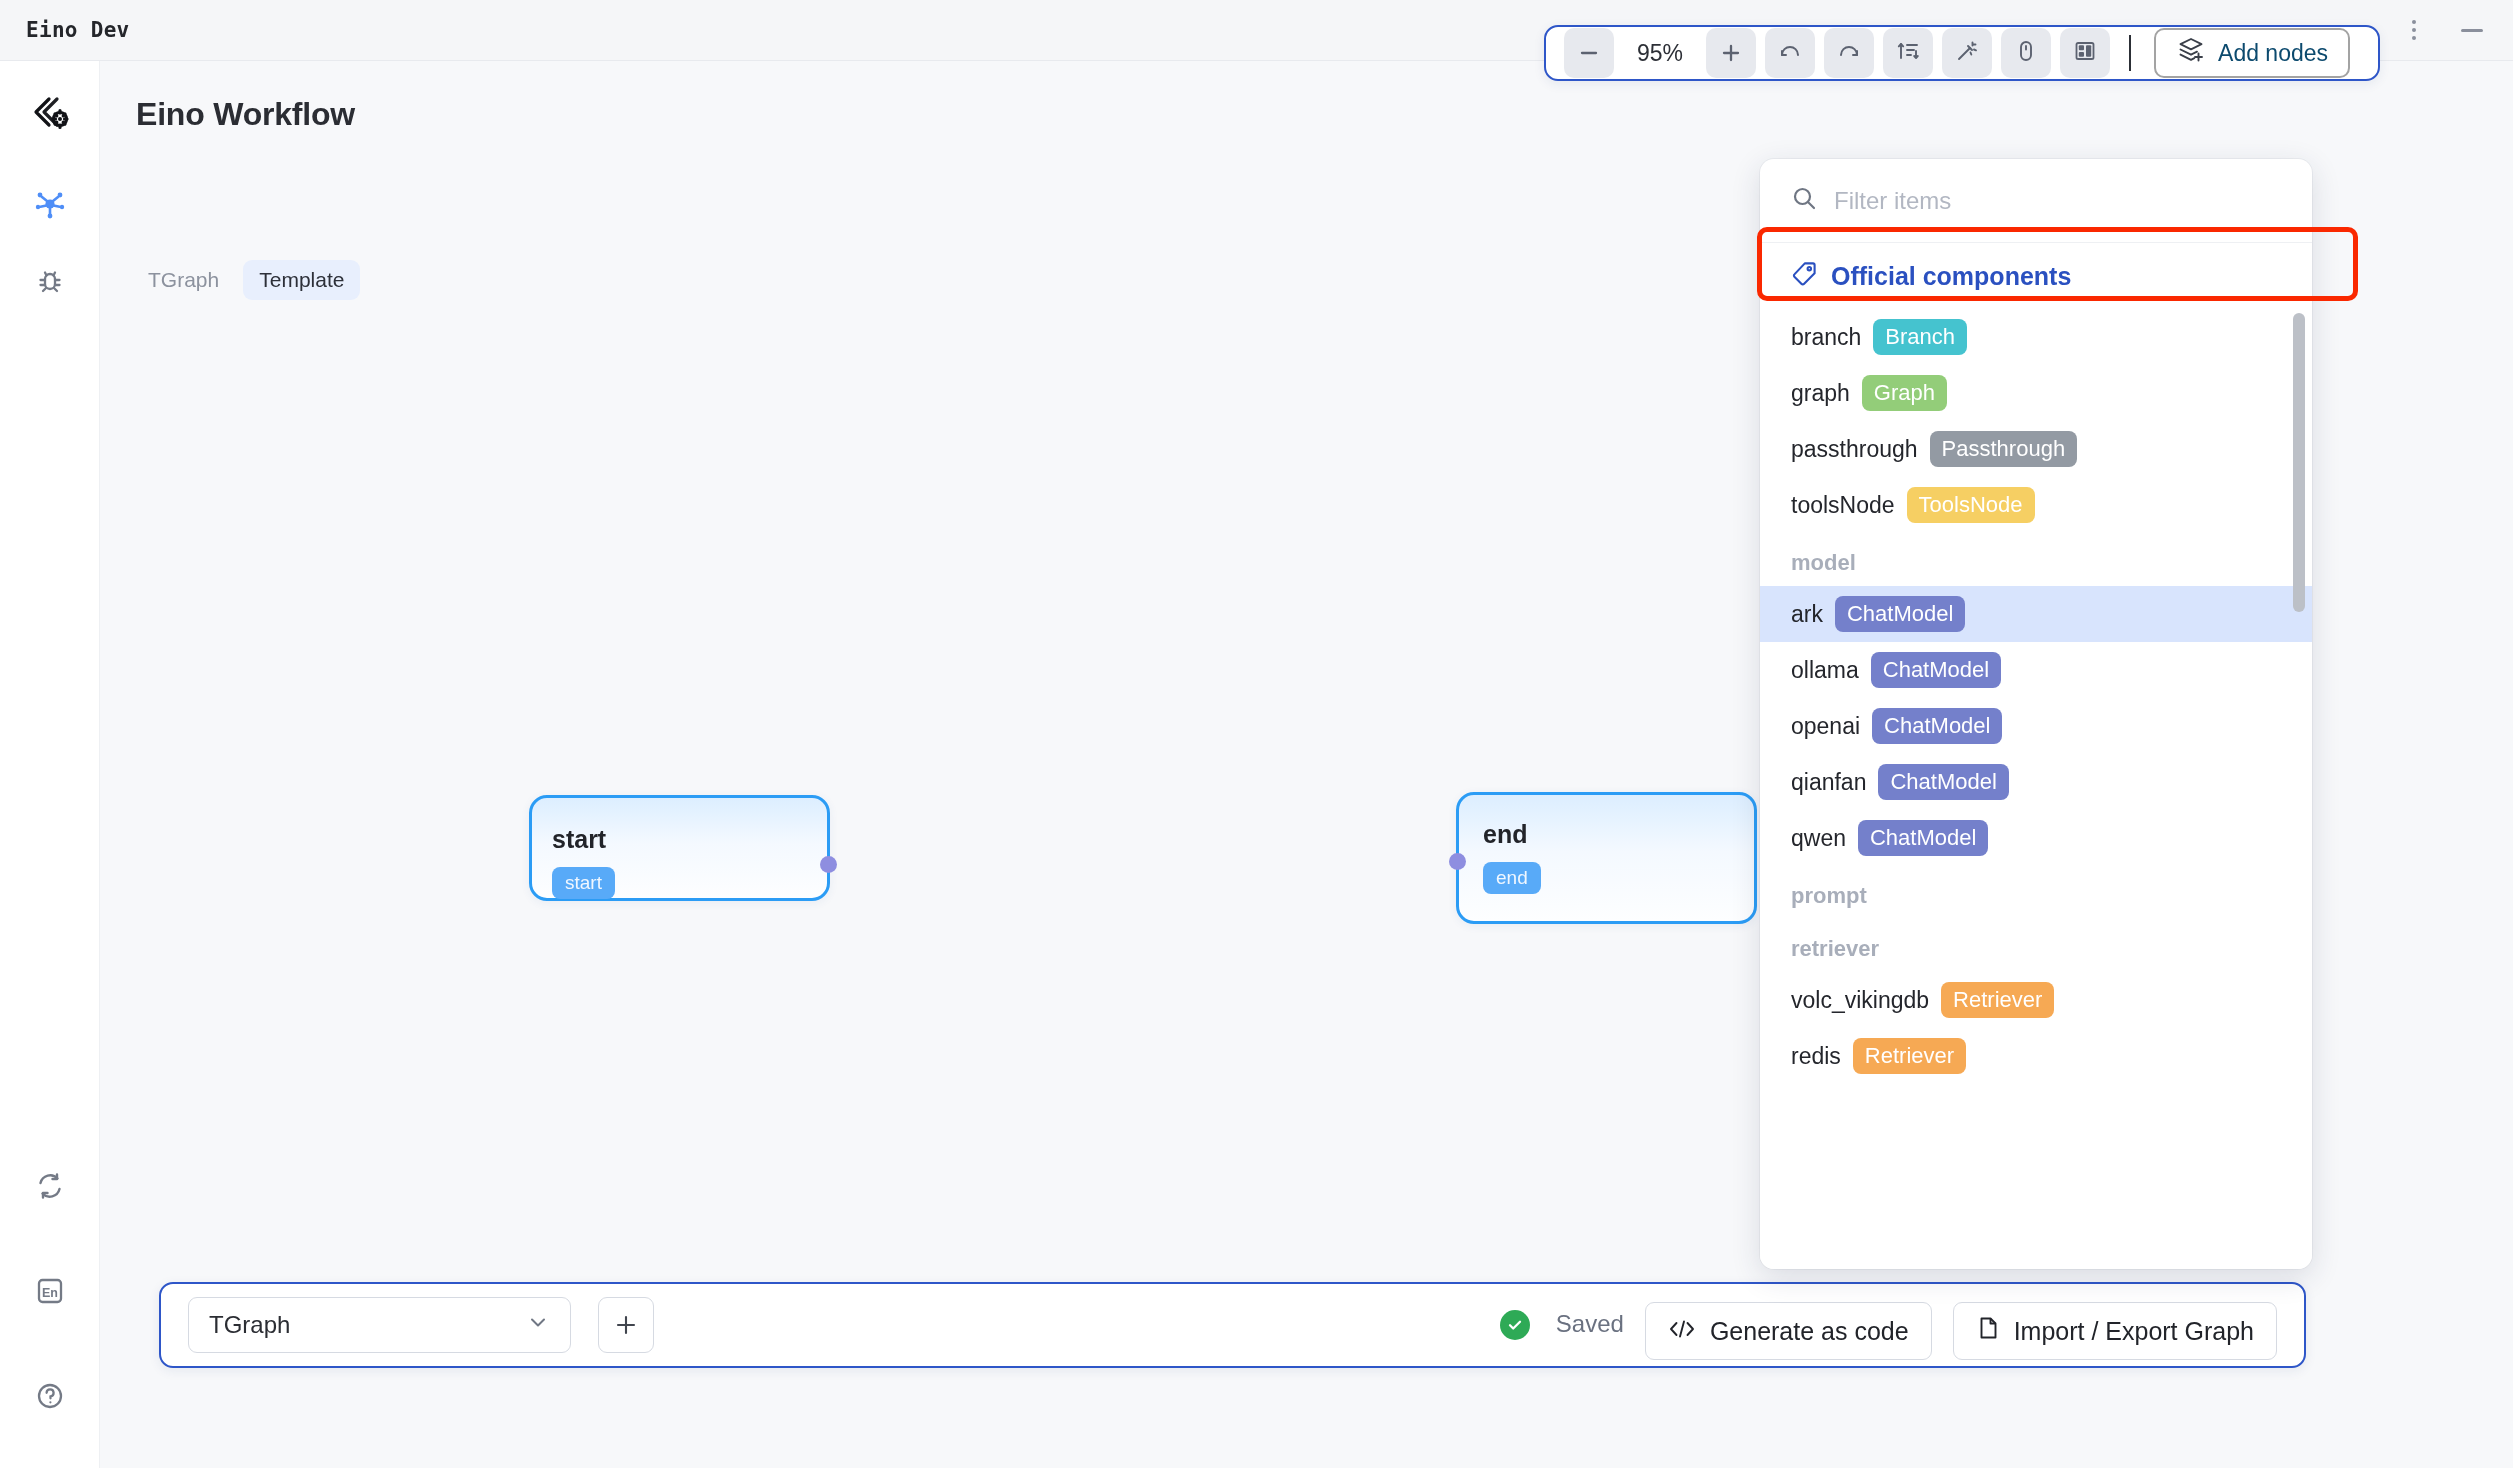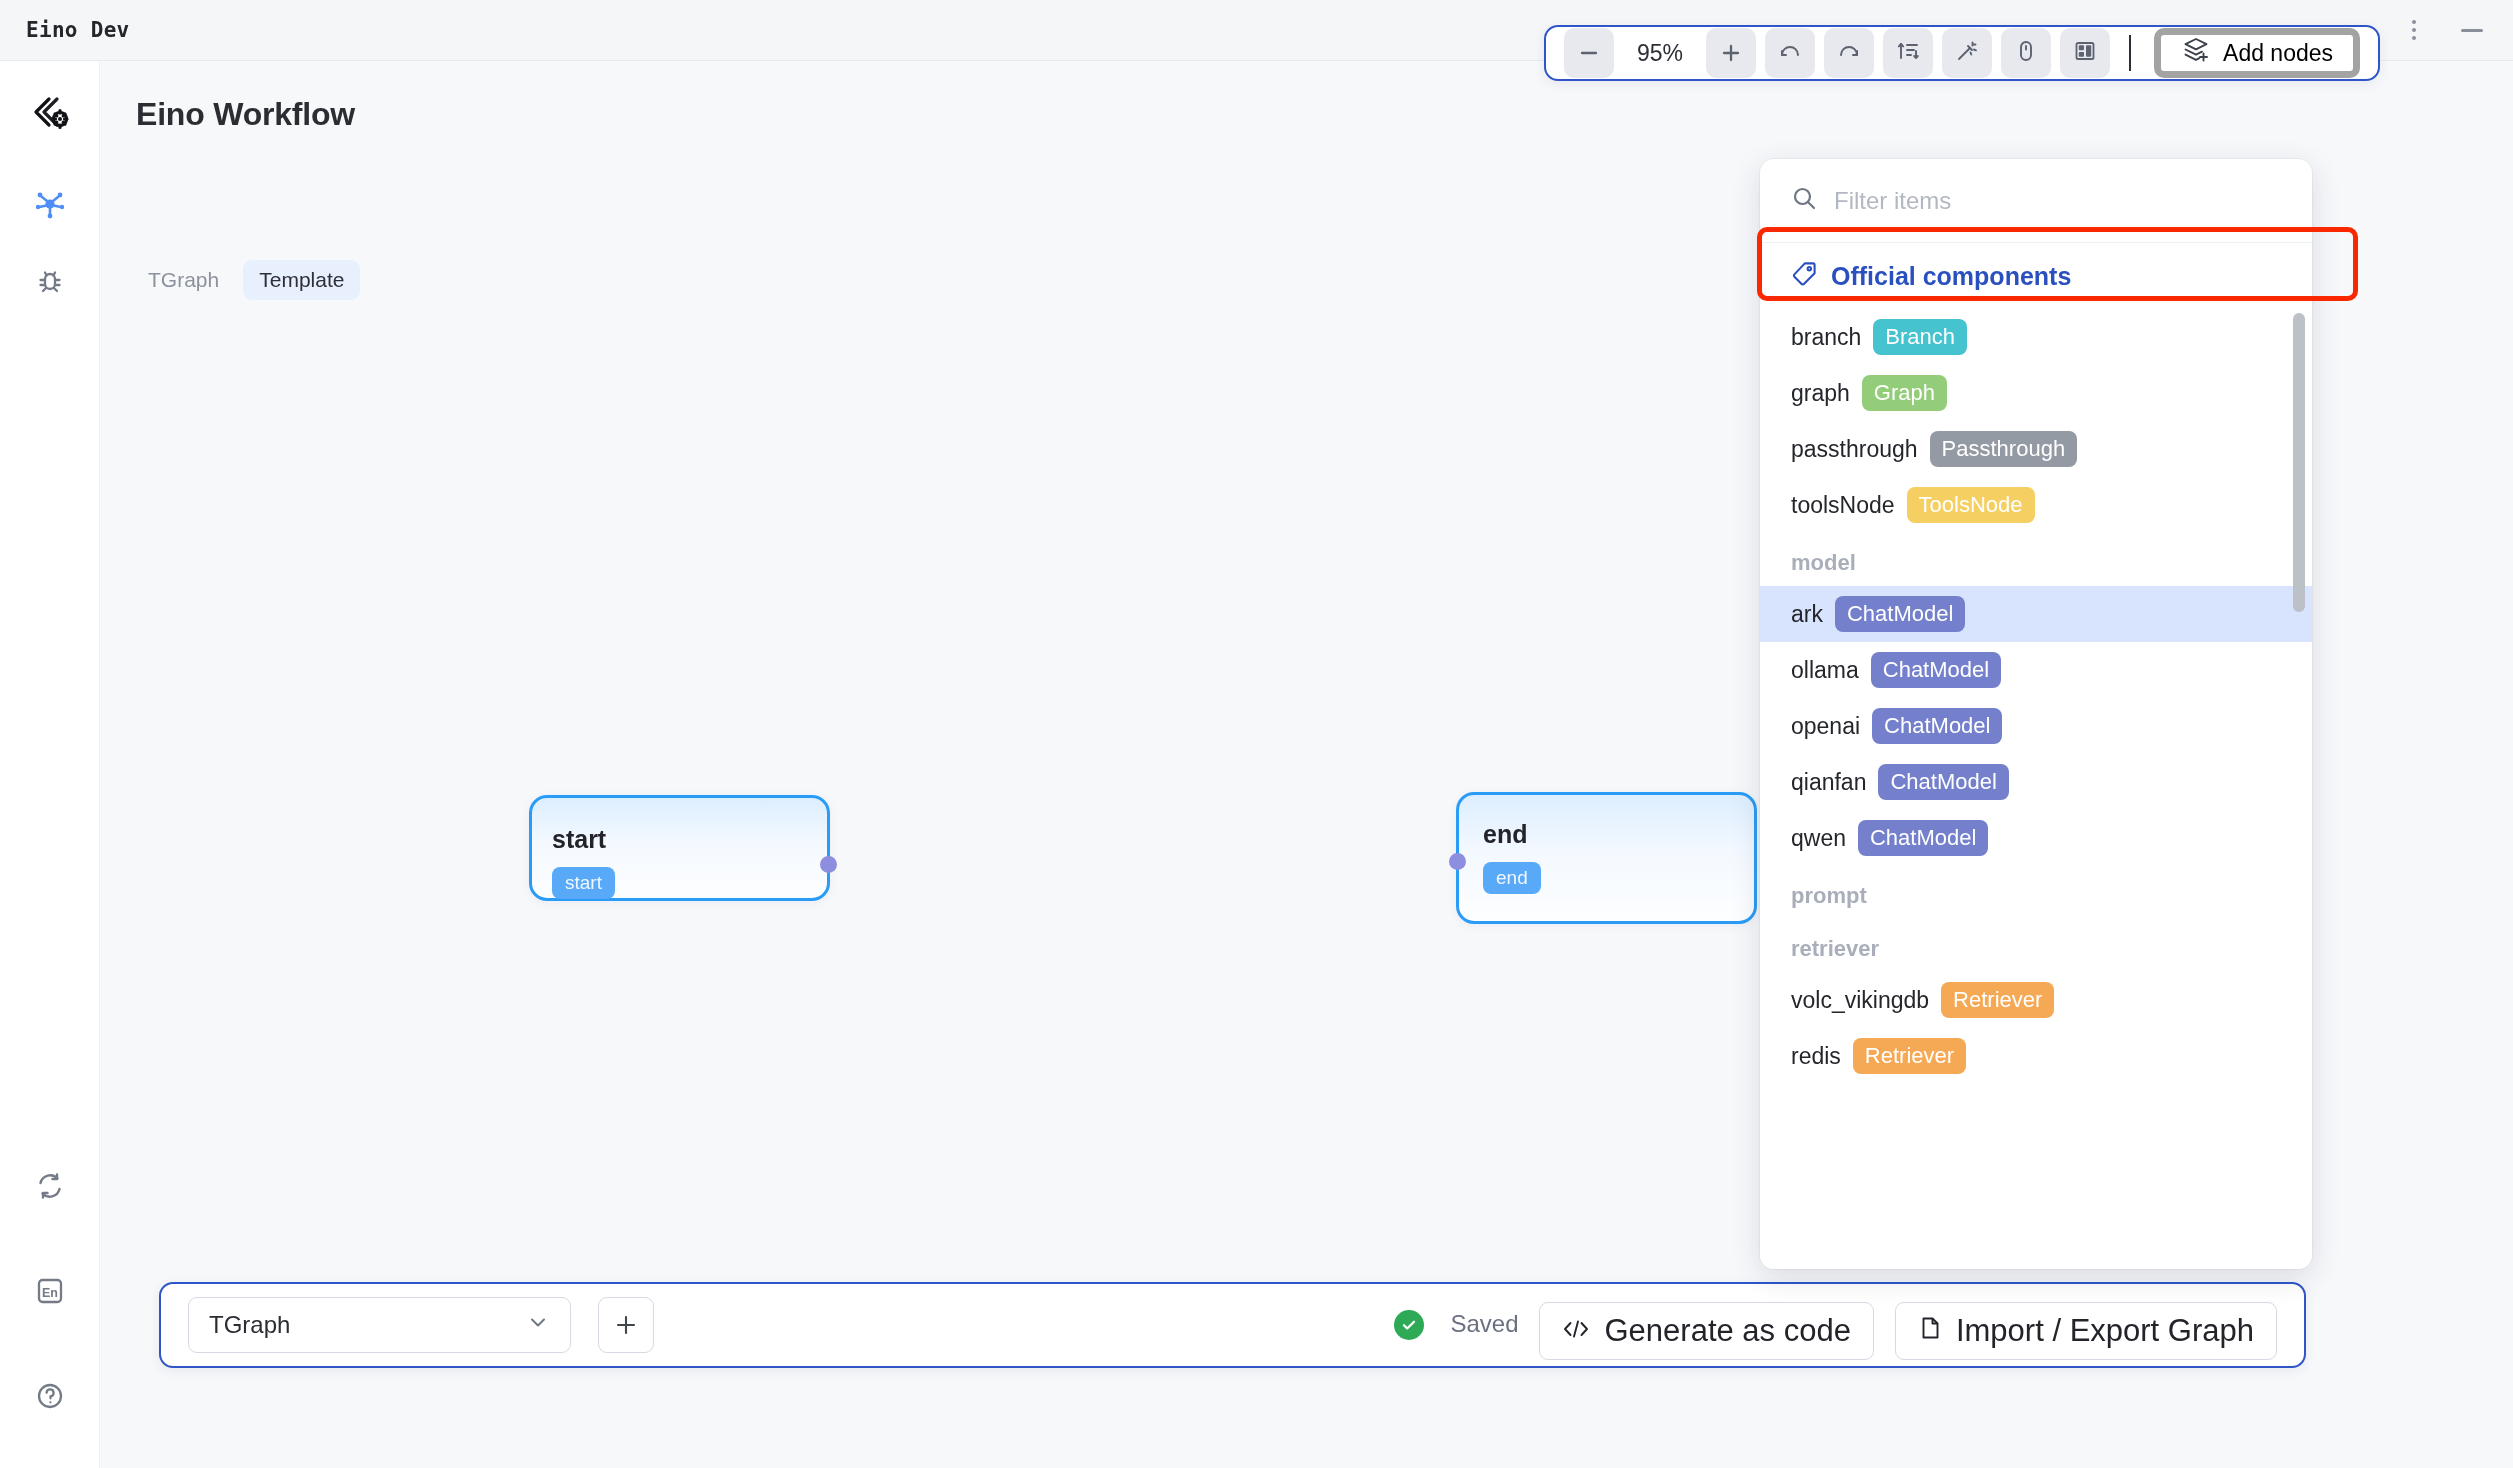--- a/index.html
+++ b/index.html
@@ -102,22 +102,22 @@
   }
   .tb-btn {
     width: 50px; height: 50px; border-radius: 10px; background: #e7e9ee;
     display: flex; align-items: center; justify-content: center; cursor: pointer;
     border: none; color: #5c6270;
   }
   .tb-zoom { font-size: 23px; color: #2c2f36; padding: 0 14px; min-width: 74px; text-align: center; }
   .tb-sep { width: 2px; height: 36px; background: #2c2f36; margin: 0 14px 0 10px; }
   .addnodes {
     display: flex; align-items: center; gap: 12px; height: 50px; padding: 11px 20px;
-    border: 7px solid #a3a3a3; border-radius: 10px; background: #fff;
-    font-size: 23px; color: #000000; cursor: pointer; white-space: nowrap;
+    border: 2px solid #a3a3a3; border-radius: 10px; background: #fff;
+    font-size: 23px; color: #0c4a6e; cursor: pointer; white-space: nowrap;
   }
 
   
   .panel {
     position: absolute; left: 1760px; top: 159px; width: 552px; height: 1110px;
     background: #ffffff; border-radius: 14px;
     box-shadow: 0 8px 30px rgba(35,45,75,.14), 0 0 0 1px rgba(40,50,80,.05);
     z-index: 25; overflow: hidden;
   }
   .panel-search {
@@ -185,21 +185,21 @@
   }
   .bb-right { margin-left: auto; display: flex; align-items: center; gap: 21px; }
   .saved { display: flex; align-items: flex-start; gap: 26px; font-size: 24px; color: #6a7180; }
   .check-circle {
     width: 30px; height: 30px; border-radius: 50%; background: #2eaa56;
     display: flex; align-items: center; justify-content: center;
   }
   .bb-btn {
     display: flex; align-items: center; gap: 14px; height: 58px; padding: 0 22px;
     border: 1px solid #d6dae2; border-radius: 9px; background: #fff;
-    font-size: 31px; color: #22242a; cursor: pointer; white-space: nowrap; margin-top: 12px;
+    font-size: 25px; color: #22242a; cursor: pointer; white-space: nowrap; margin-top: 12px;
   }
   .code-glyph { font-size: 25px; color: #22242a; }
 </style>
 </head>
 <body>
 
 <div class="titlebar">
   <div class="titlebar-title">Eino Dev</div>
   <div class="titlebar-ctrls">
     <div class="dots-v">

